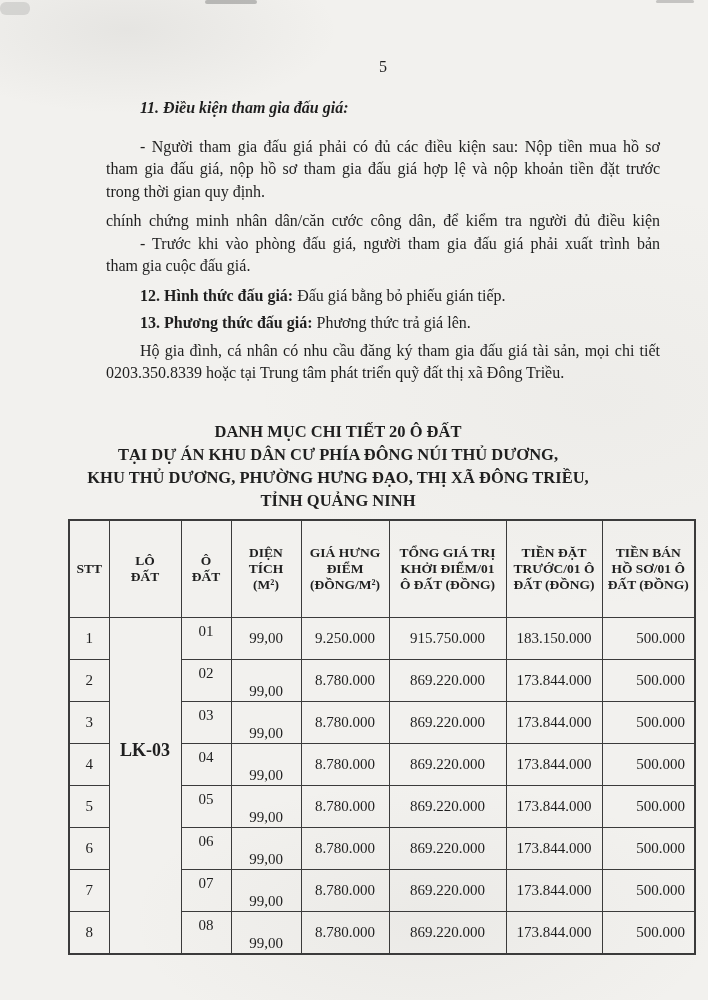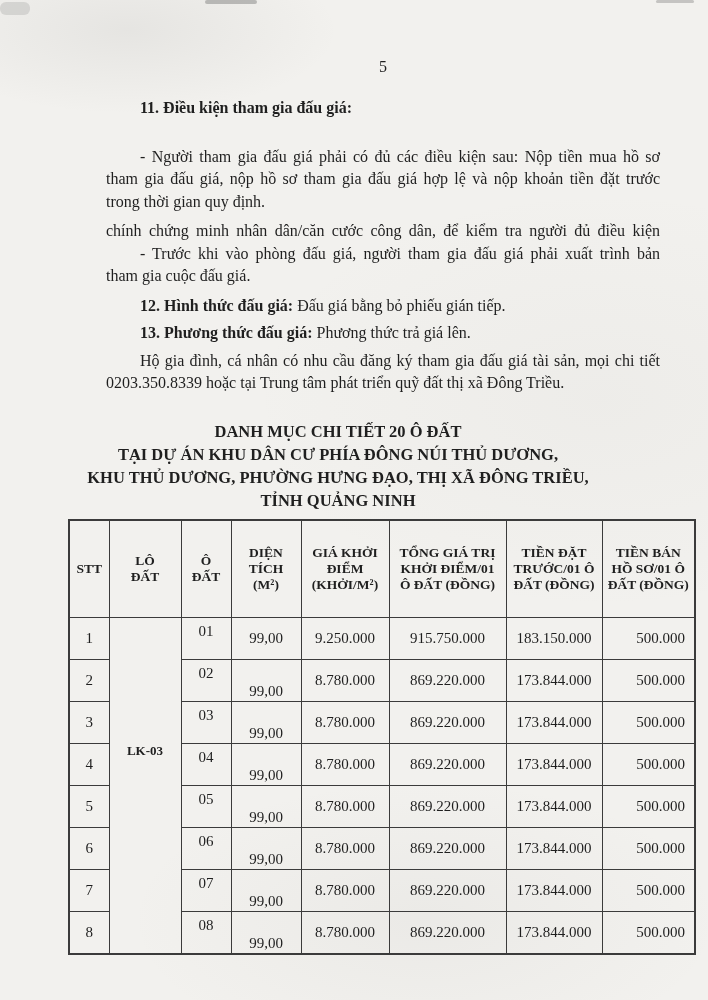--- a/index.html
+++ b/index.html
@@ -23,21 +23,21 @@
   .smudge.s3{top:2px;left:0;width:30px;height:13px;opacity:.25;border-radius:6px;}
 
   .page-number{
     position:absolute;top:58px;left:106px;width:554px;
     text-align:center;font-size:16px;
   }
   .content{
     position:absolute;top:97px;left:106px;width:554px;
     font-size:16px;line-height:22.5px;
   }
-  .heading{font-weight:bold;padding-left:34px;margin:0 0 26px 0;}
+  .heading{font-weight:bold;padding-left:34px;margin:0 0 16px 0;font-style:italic;}
   .para{margin:0 0 7px 0;}
   .para .line{
     text-align:justify;text-align-last:justify;white-space:nowrap;
   }
   .para .line.first{text-indent:34px;}
   .para .line.last{text-align-last:left;}
   .num-item{padding-left:34px;margin:5px 0;}
   .num-item b{font-weight:bold;}
 
   .doc-title{
@@ -61,21 +61,21 @@
   table.lots thead th.th-lo{padding:2px 18px;}
   table.lots thead th.th-o{padding:2px 10px;}
   table.lots thead th.th-tong{padding:2px 9px;}
   table.lots tbody td{
     height:36px;font-size:15px;text-align:center;vertical-align:middle;
     padding:0 2px;
   }
   table.lots td.o-dat{vertical-align:top;padding-top:5px;margin-left:24px;}
   table.lots td.dien-tich.low{vertical-align:bottom;padding-bottom:2px;line-height:15px;}
   table.lots td.tien-ban{text-align:right;padding-right:9px;}
-  table.lots td.lot{font-weight:bold;font-size:13px;vertical-align:middle;padding-bottom:70px;}
+  table.lots td.lot{font-weight:bold;font-size:18px;vertical-align:middle;padding-bottom:70px;}
 </style>
 </head>
 <body>
 
 <div class="smudge s1"></div>
 <div class="smudge s2"></div>
 <div class="smudge s3"></div>
 
 <div class="page-number">5</div>
 
@@ -121,21 +121,21 @@
       <col style="width:117px">
       <col style="width:96px">
       <col style="width:93px">
   </colgroup>
   <thead>
     <tr>
       <th>STT</th>
       <th class="th-lo">LÔ ĐẤT</th>
       <th class="th-o">Ô ĐẤT</th>
       <th>DIỆN TÍCH (M²)</th>
-      <th>GIÁ KHỞI ĐIỂM (KHỞI/M²)</th>
+      <th>GIÁ HƯNG ĐIỂM (ĐỒNG/M²)</th>
       <th class="th-tong">TỔNG GIÁ TRỊ KHỞI ĐIỂM/01 Ô ĐẤT (ĐỒNG)</th>
       <th>TIỀN ĐẶT TRƯỚC/01 Ô ĐẤT (ĐỒNG)</th>
       <th>TIỀN BÁN HỒ SƠ/01 Ô ĐẤT (ĐỒNG)</th>
     </tr>
   </thead>
   <tbody>
       <tr>
         <td>1</td>
         <td class="lot" rowspan="8">LK-03</td>
         <td class="o-dat">01</td>

